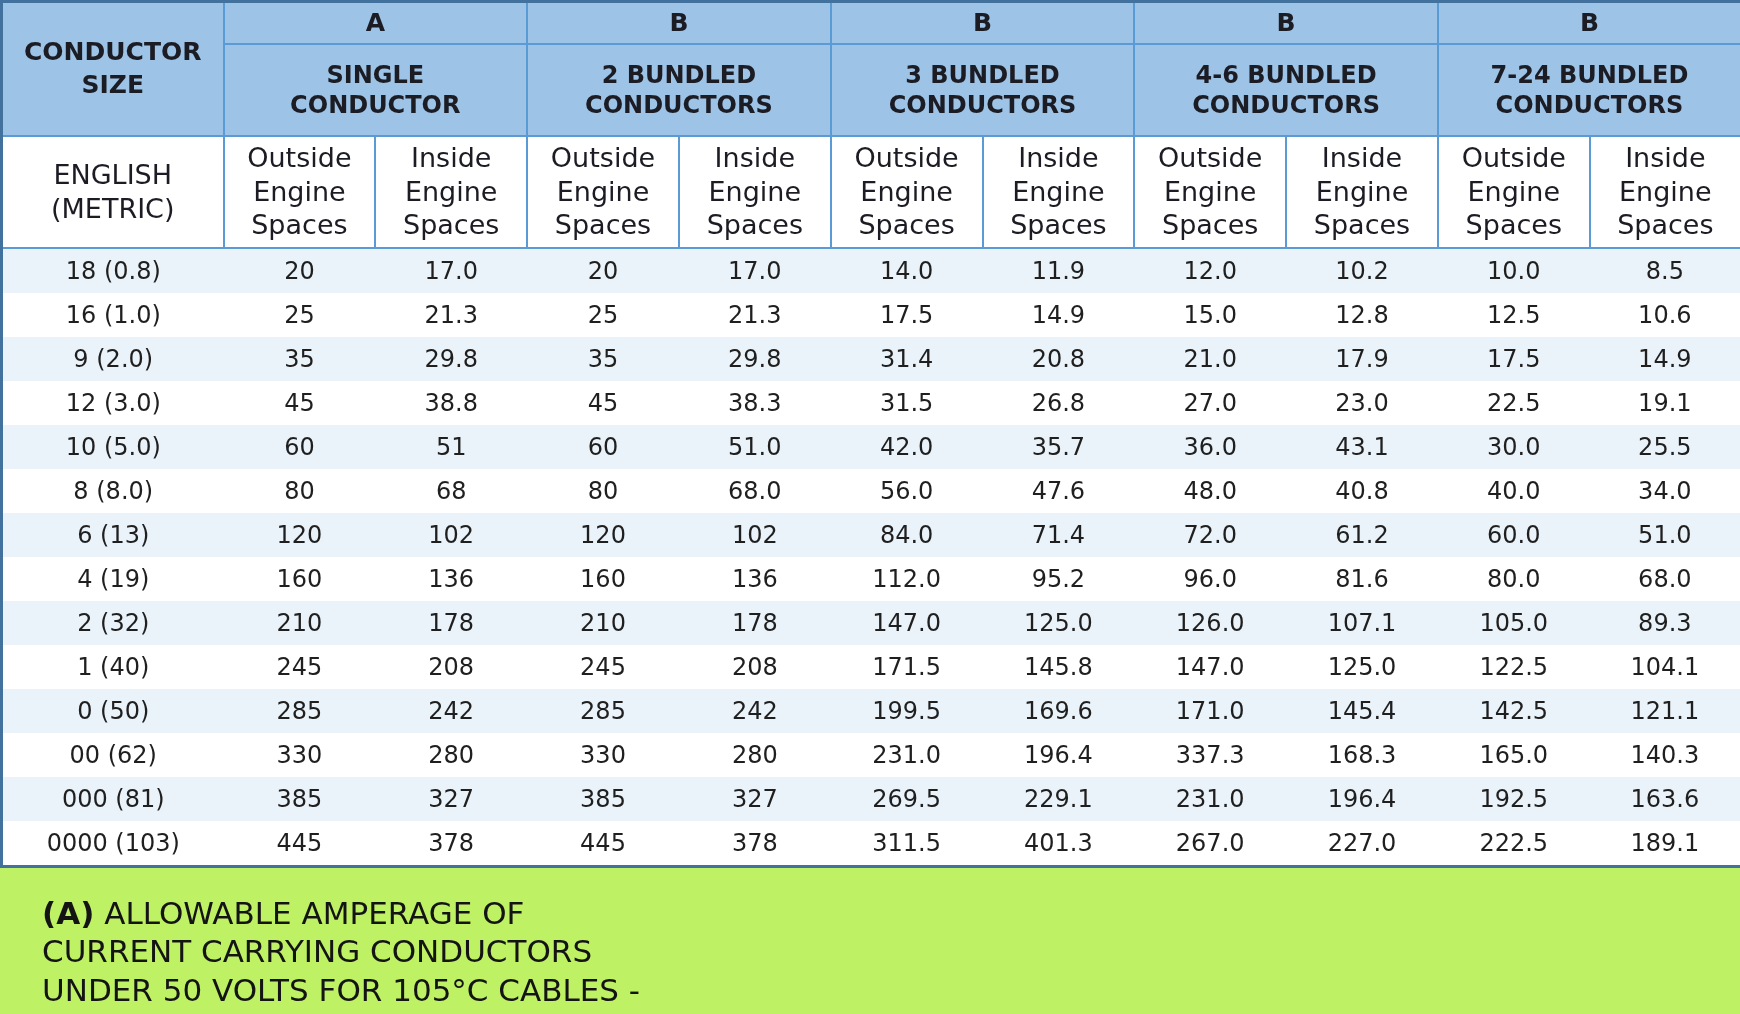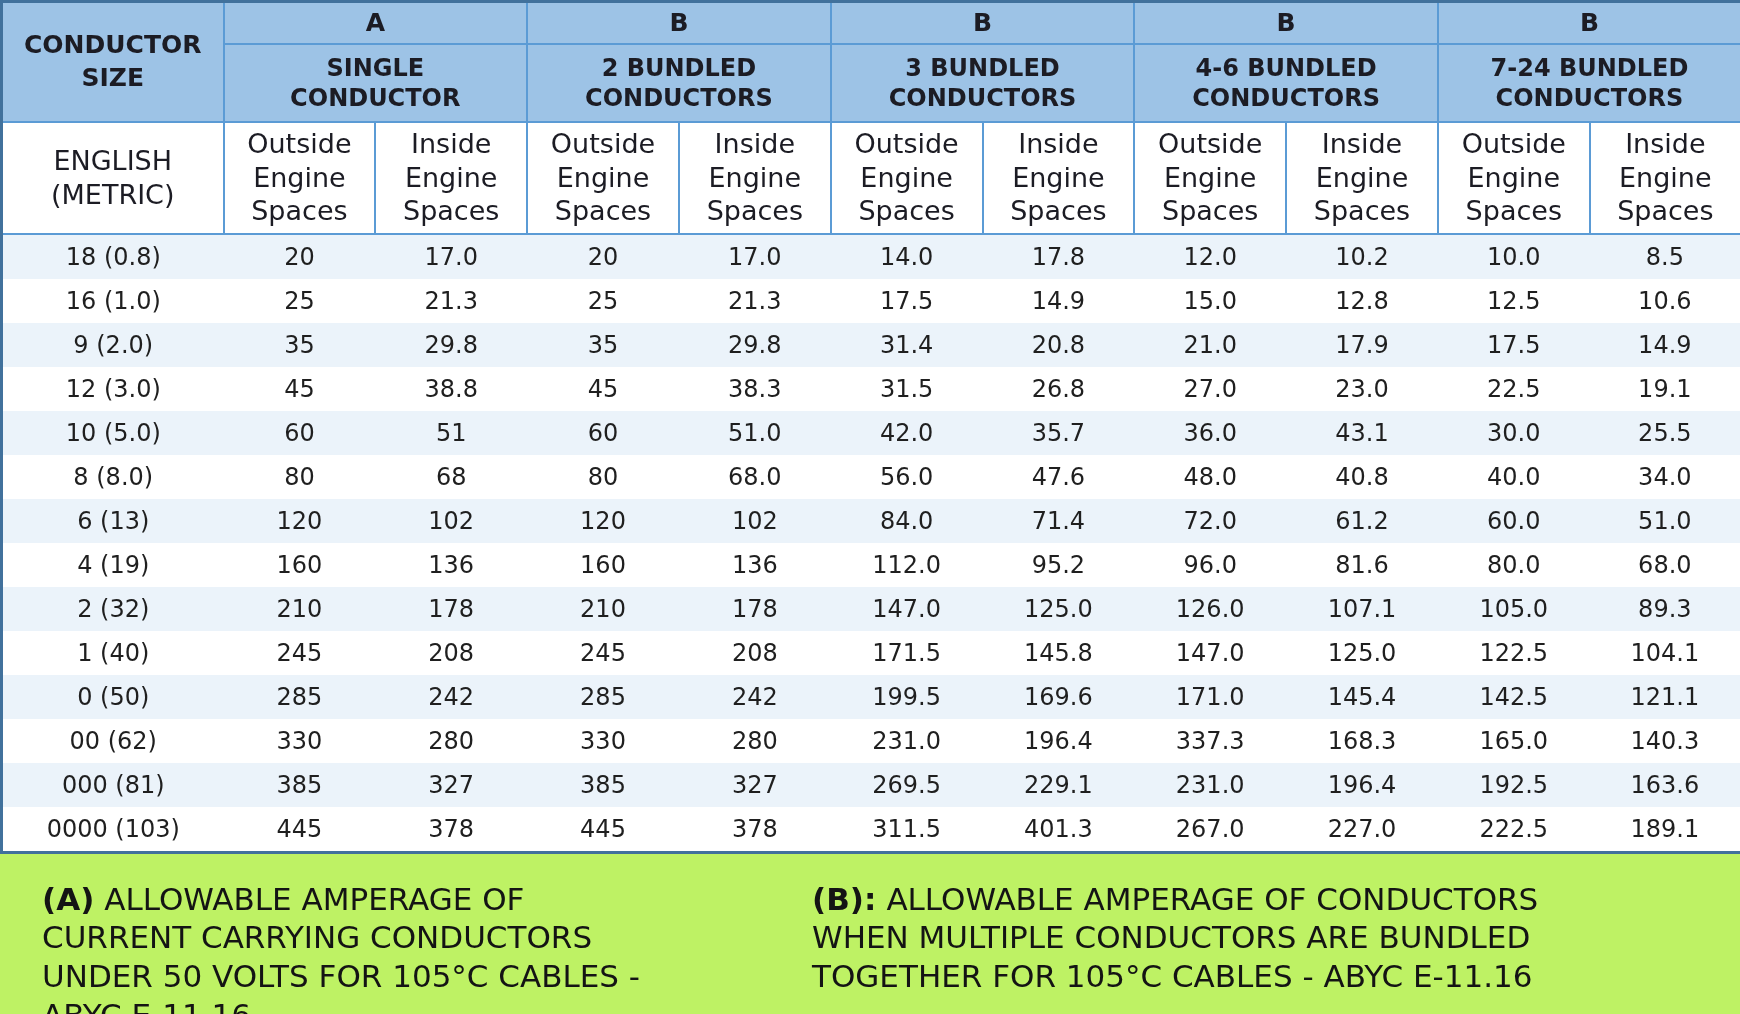--- a/index.html
+++ b/index.html
@@ -29,21 +29,21 @@
     font-weight: bold;
     color: var(--header-text, #1c1c24);
     border: 2px solid var(--line-blue, #5B9BD5);
     padding: 0;
   }
   tr.letters-row th, tr.names-row th, th.corner-cell {
     background: var(--header-blue, #9DC3E6);
   }
   tr.letters-row { height: 42px; }
   tr.letters-row th { font-size: 25px; }
-  tr.names-row { height: 78px; }
+  tr.names-row { height: 92px; }
   tr.names-row th { font-size: 24px; line-height: 1.25; }
   th.corner-cell { font-size: 25px; line-height: 1.3; }
   tr.sub-row { height: 112px; }
   tr.sub-row th {
     background: #ffffff;
     font-weight: normal;
     font-size: 27px;
     line-height: 1.25;
     color: #1c1c24;
   }
@@ -137,21 +137,21 @@
     </thead>
     <tbody id="table-body">
 
     <tr>
           <td>18 (0.8)</td>
           <td>20</td>
           <td>17.0</td>
           <td>20</td>
           <td>17.0</td>
           <td>14.0</td>
-          <td>17.8</td>
+          <td>11.9</td>
           <td>12.0</td>
           <td>10.2</td>
           <td>10.0</td>
           <td>8.5</td>
         </tr>
         <tr>
           <td>16 (1.0)</td>
           <td>25</td>
           <td>21.3</td>
           <td>25</td>
@@ -319,18 +319,15 @@
           <td>222.5</td>
           <td>189.1</td>
         </tr>
       </tbody>
   </table>
 
   <div class="footnotes">
     <div class="footnote footnote-a">
       <span class="fn-prefix">(A)</span><span>ALLOWABLE AMPERAGE OF CURRENT CARRYING CONDUCTORS UNDER 50 VOLTS FOR 105°C CABLES - ABYC E-11.16</span>
     </div>
-    <div class="footnote footnote-b">
-      <span class="fn-prefix">(B):</span><span>ALLOWABLE AMPERAGE OF CONDUCTORS WHEN MULTIPLE CONDUCTORS ARE BUNDLED TOGETHER FOR 105°C CABLES - ABYC E-11.16</span>
-    </div>
   </div>
 
 </div>
 
 </body></html>

